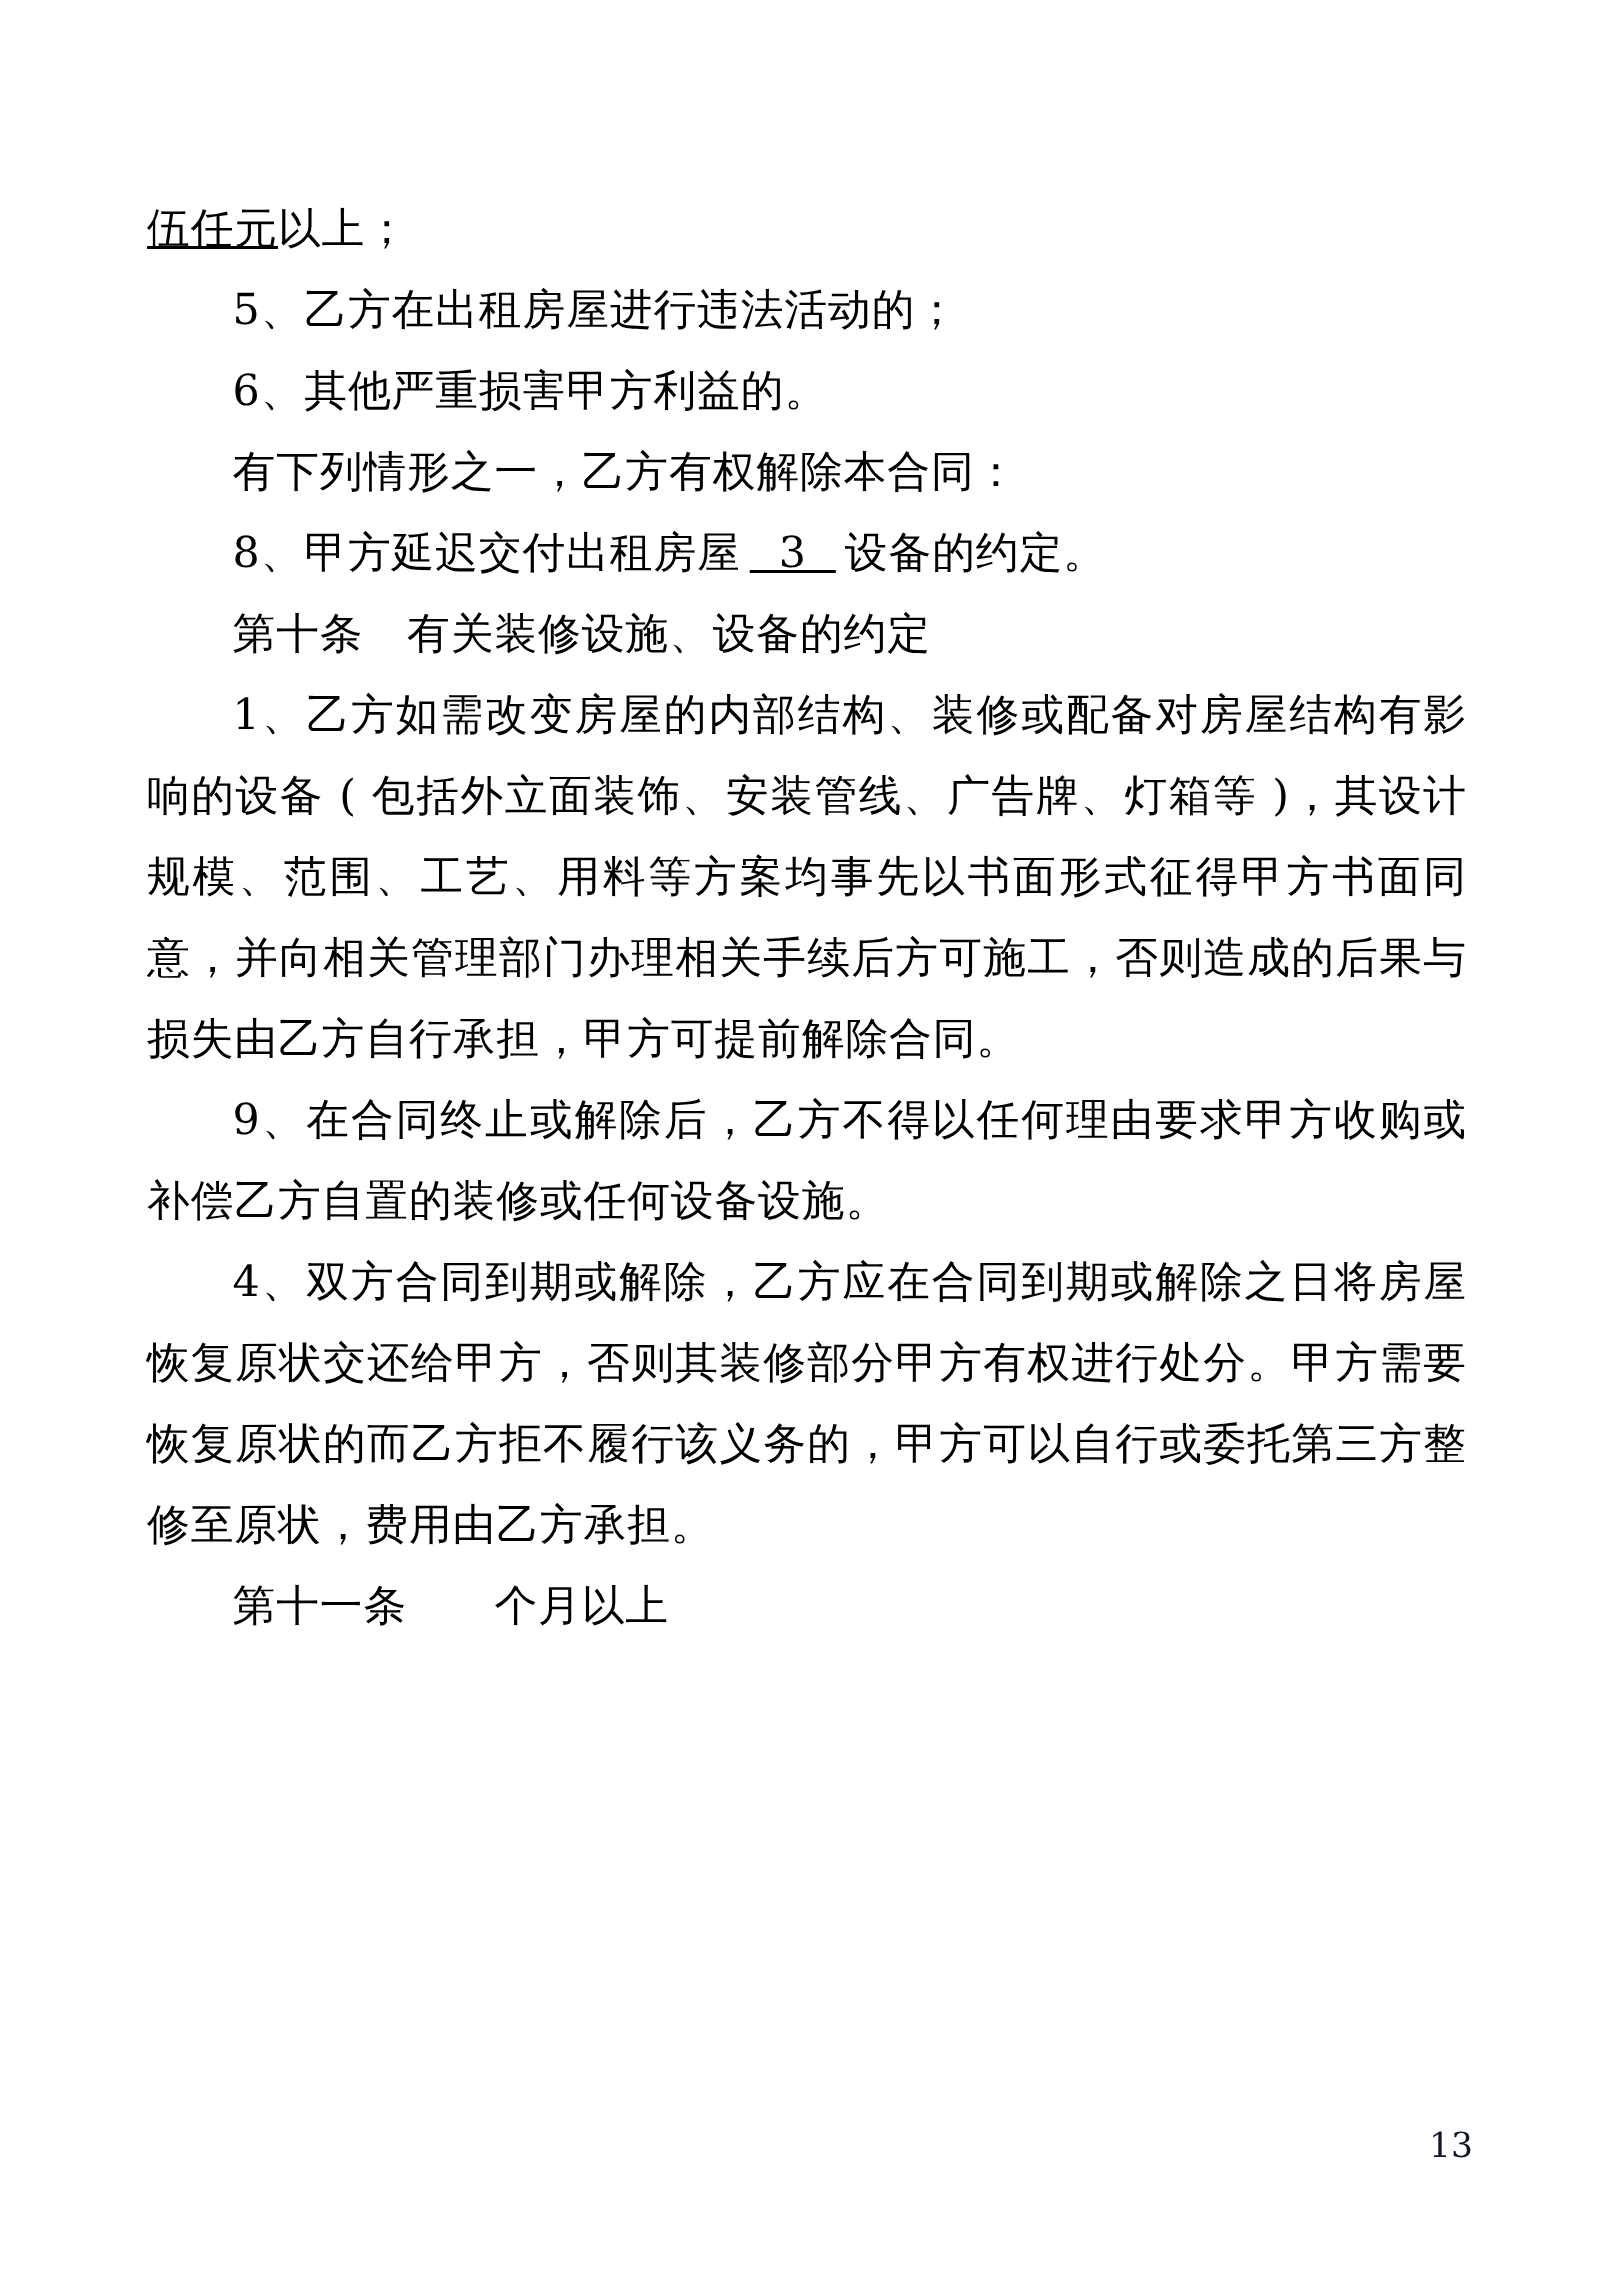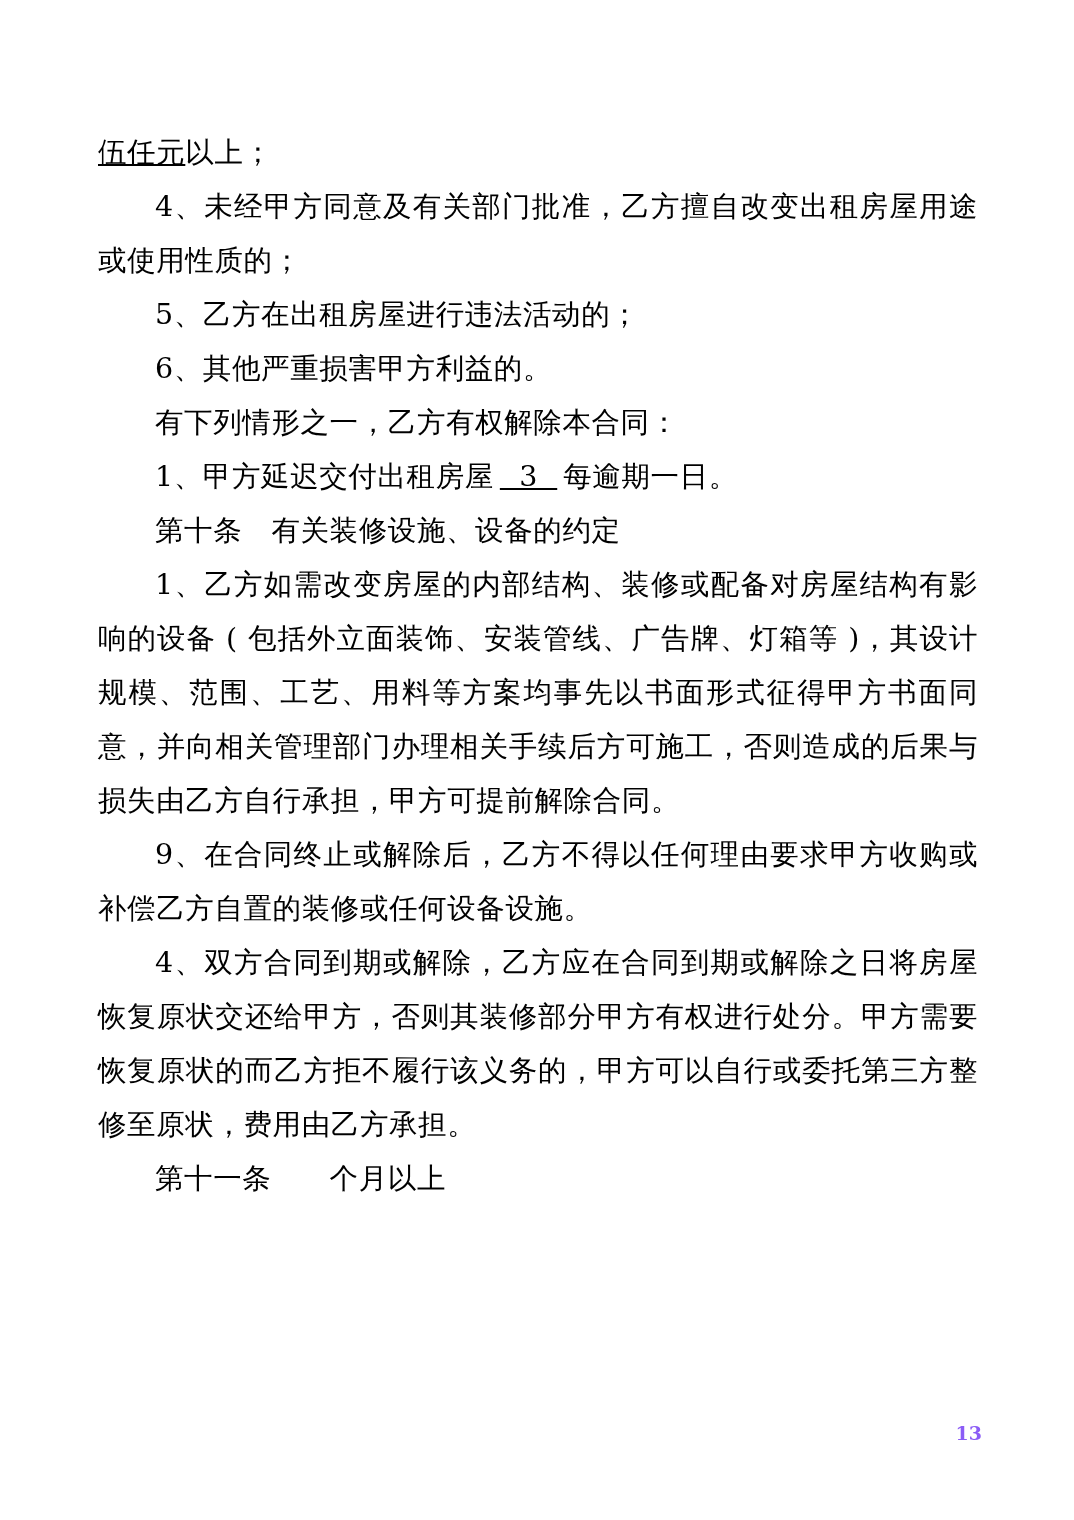--- a/index.html
+++ b/index.html
@@ -45,37 +45,35 @@
     text-decoration: underline;
   }
   .blank {
     text-decoration: underline;
     padding: 0 6px;
   }
   .page-number {
     position: absolute;
     right: 92px;
     bottom: 76px;
-    font-size: 19px;
+    font-size: 23px;
     font-family: "DejaVu Serif", "Liberation Serif", serif;
-    color: #8b5cf6;
-    font-weight: bold;
+    color: #0f172a;
   }
 </style>
 </head>
 <body>
 
 <div class="page">
   <div class="content" id="body-container">
   <p class="para no-indent"><span class="u">伍任元</span><span>以上；</span></p>
-      <p class="para indent"><span>4、未经甲方同意及有关部门批准，乙方擅自改变出租房屋用途或使用性质的；</span></p>
       <p class="para indent"><span>5、乙方在出租房屋进行违法活动的；</span></p>
       <p class="para indent"><span>6、其他严重损害甲方利益的。</span></p>
       <p class="para indent"><span>有下列情形之一，乙方有权解除本合同：</span></p>
-      <p class="para indent"><span>1、甲方延迟交付出租房屋</span><span class="blank">  3  </span><span>每逾期一日。</span></p>
+      <p class="para indent"><span>8、甲方延迟交付出租房屋</span><span class="blank">  3  </span><span>设备的约定。</span></p>
       <p class="para indent"><span>第十条　有关装修设施、设备的约定</span></p>
       <p class="para indent"><span>1、乙方如需改变房屋的内部结构、装修或配备对房屋结构有影响的设备 ( 包括外立面装饰、安装管线、广告牌、灯箱等 )，其设计规模、范围、工艺、用料等方案均事先以书面形式征得甲方书面同意，并向相关管理部门办理相关手续后方可施工，否则造成的后果与损失由乙方自行承担，甲方可提前解除合同。</span></p>
       <p class="para indent"><span>9、在合同终止或解除后，乙方不得以任何理由要求甲方收购或补偿乙方自置的装修或任何设备设施。</span></p>
       <p class="para indent"><span>4、双方合同到期或解除，乙方应在合同到期或解除之日将房屋恢复原状交还给甲方，否则其装修部分甲方有权进行处分。甲方需要恢复原状的而乙方拒不履行该义务的，甲方可以自行或委托第三方整修至原状，费用由乙方承担。</span></p>
       <p class="para indent"><span>第十一条　　个月以上</span></p>
     </div>
   <div class="page-number">13</div>
 </div>
 
 </body></html>

